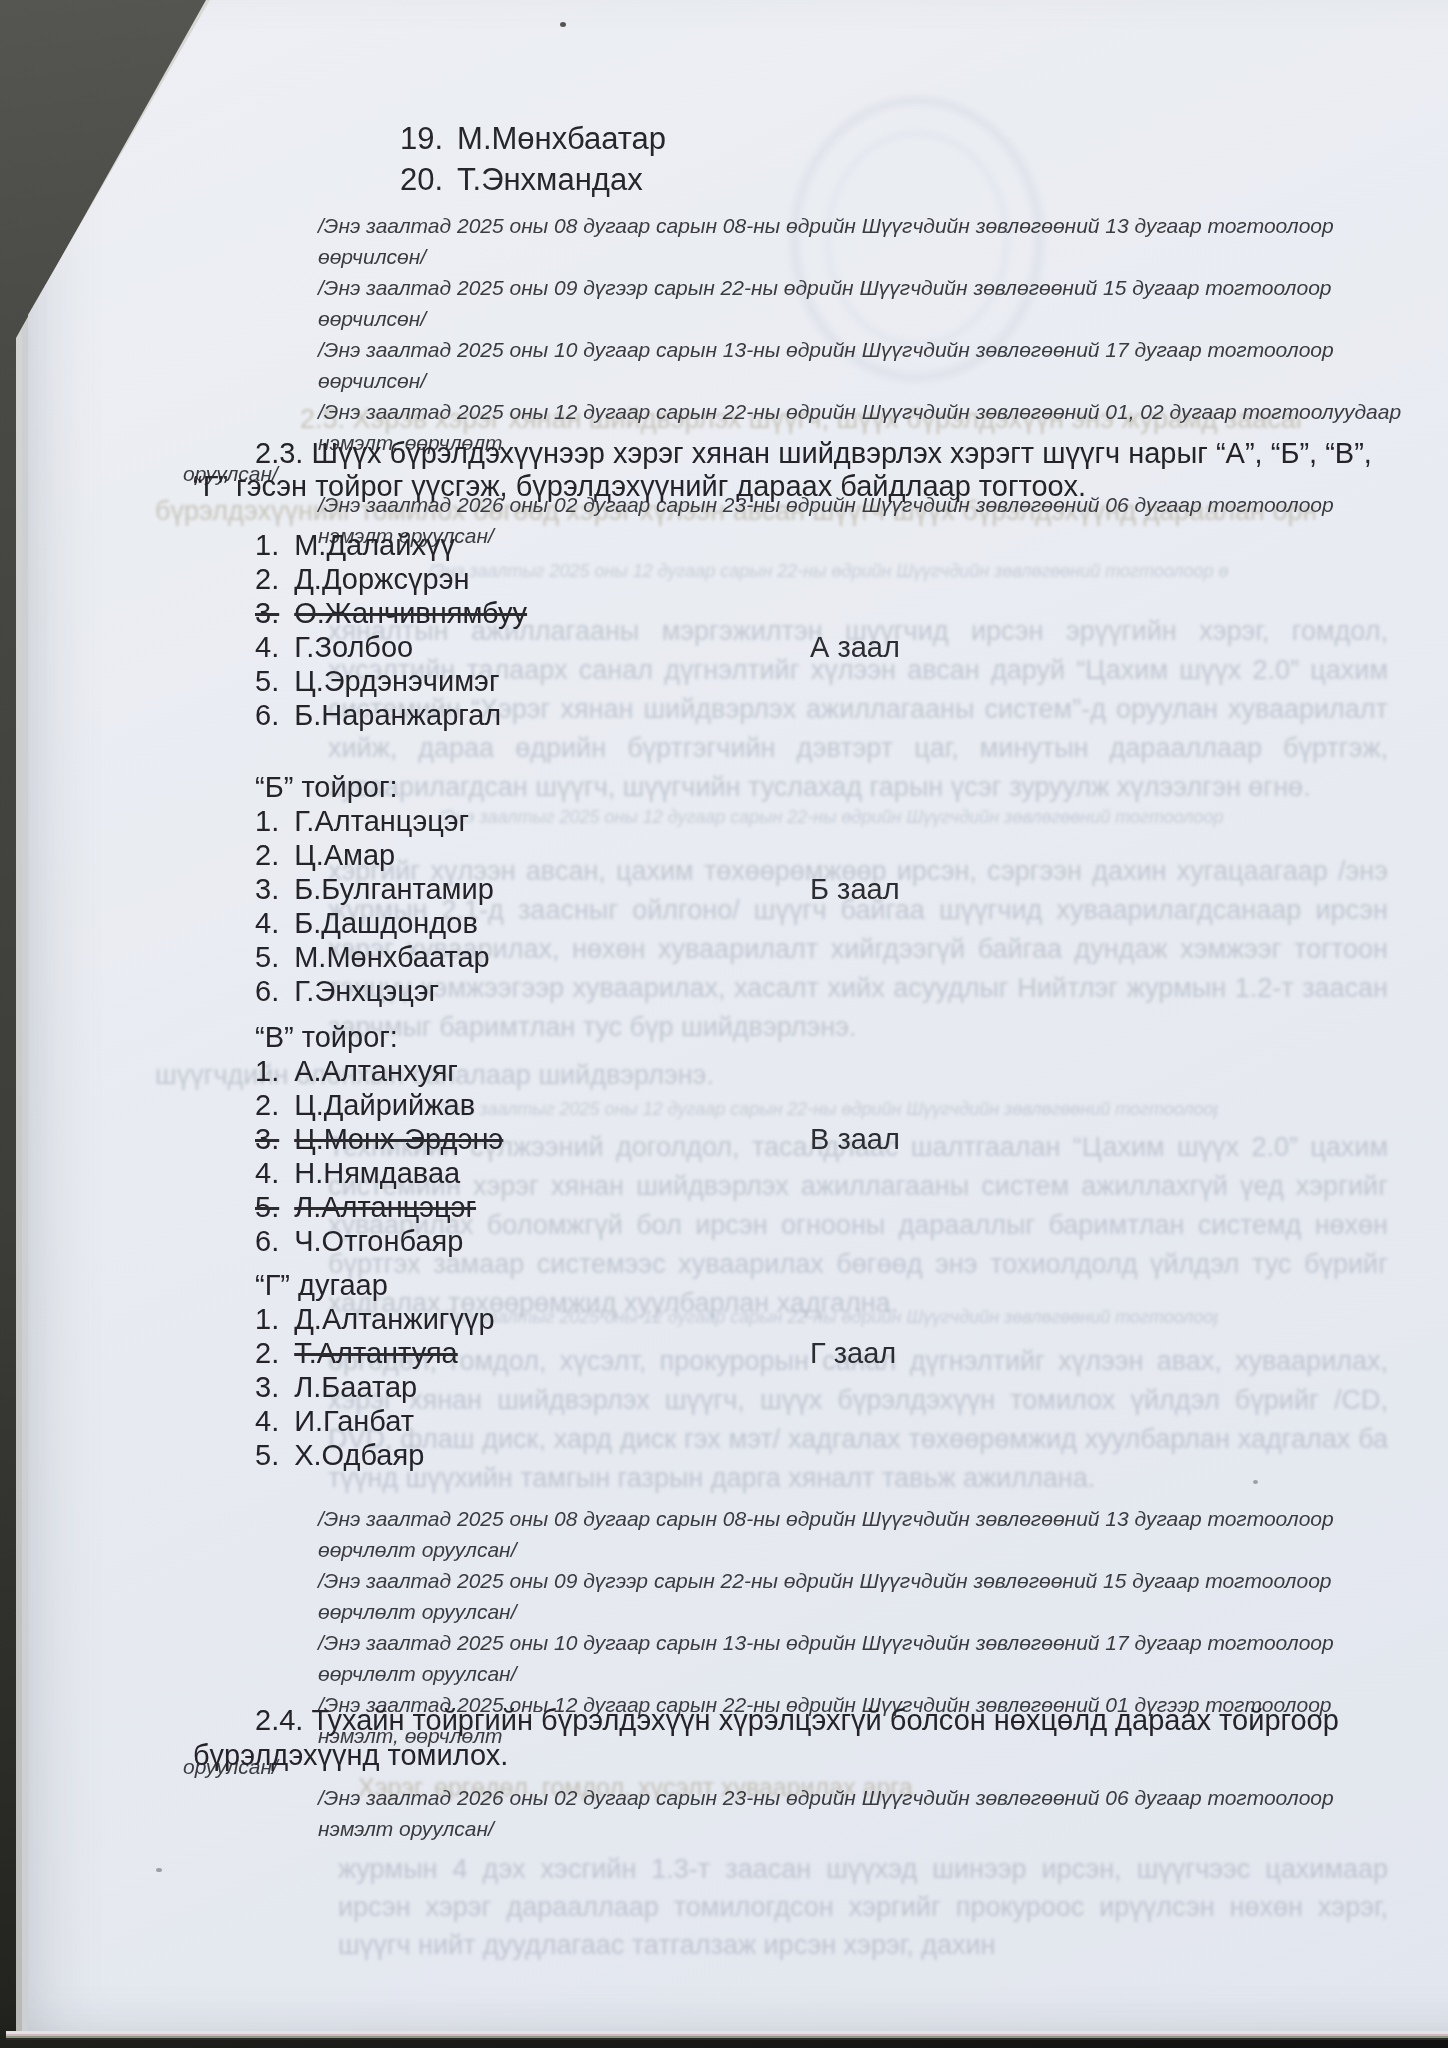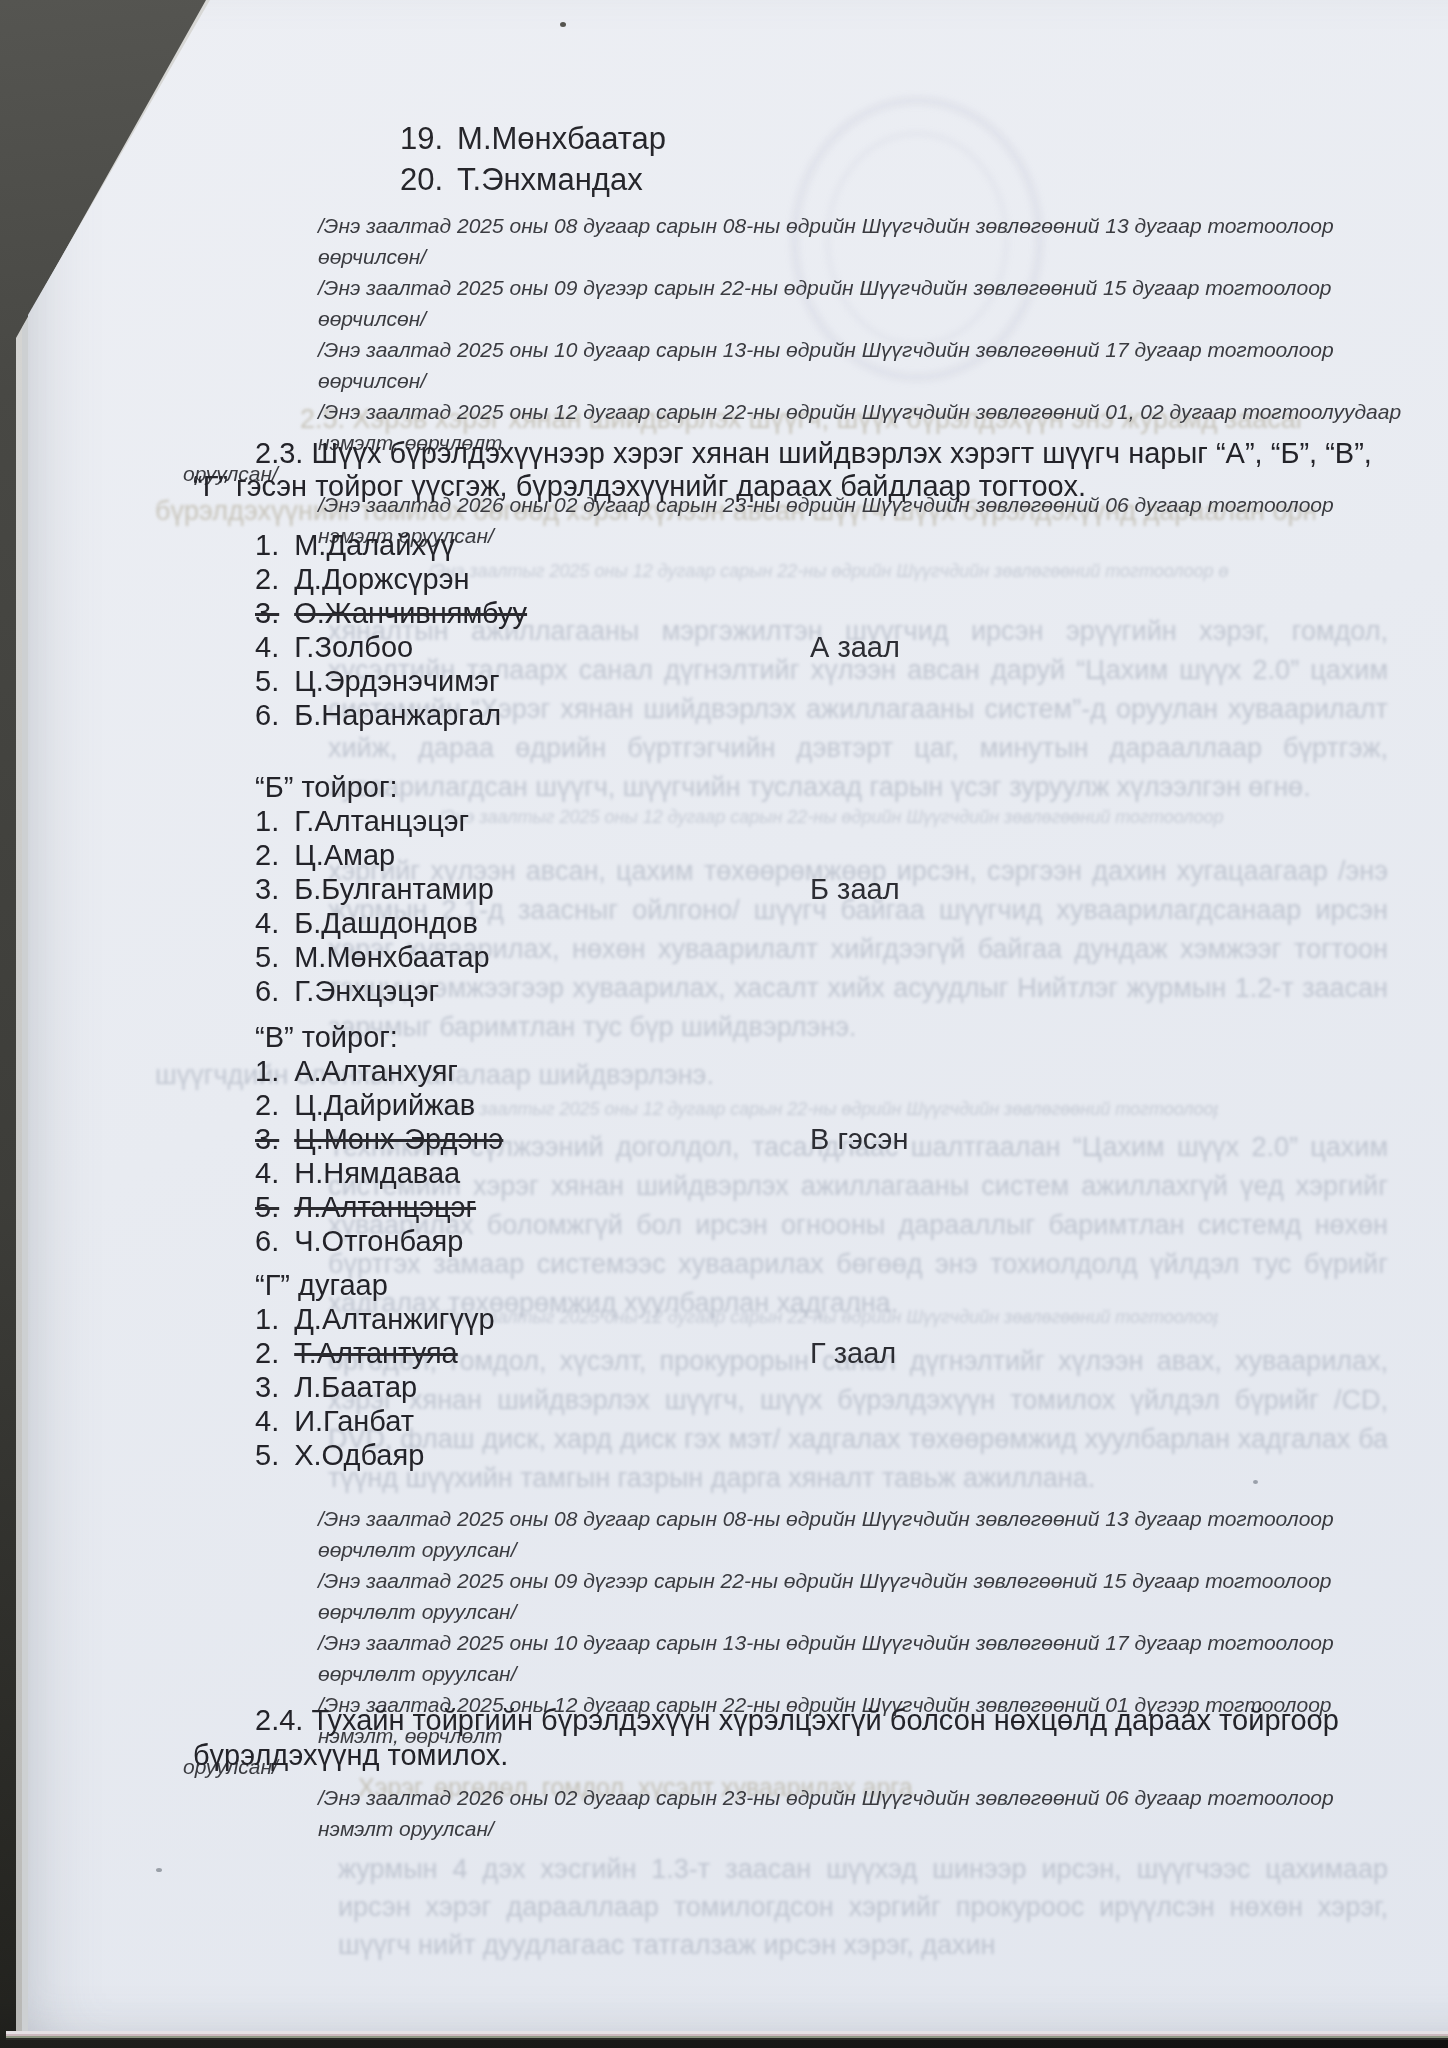--- a/index.html
+++ b/index.html
@@ -120,21 +120,21 @@
           <div class="hall" style="top: 102px;">Б заал</div>
         </section>
       <section class="group" style="top:1020px">
           <div class="g-head">“В” тойрог:</div>
           <div class="g-row"><span><span class="g-num">1.</span><span>А.Алтанхуяг</span></span></div>
           <div class="g-row"><span><span class="g-num">2.</span><span>Ц.Дайрийжав</span></span></div>
           <div class="g-row"><span class="struck"><span class="g-num">3.</span><span>Ц.Мөнх-Эрдэнэ</span></span></div>
           <div class="g-row"><span><span class="g-num">4.</span><span>Н.Нямдаваа</span></span></div>
           <div class="g-row"><span class="struck"><span class="g-num">5.</span><span>Л.Алтанцэцэг</span></span></div>
           <div class="g-row"><span><span class="g-num">6.</span><span>Ч.Отгонбаяр</span></span></div>
-          <div class="hall" style="top: 102px;">В гэсэн</div>
+          <div class="hall" style="top: 102px;">В заал</div>
         </section>
       <section class="group" style="top:1268px">
           <div class="g-head">“Г” дугаар</div>
           <div class="g-row"><span><span class="g-num">1.</span><span>Д.Алтанжигүүр</span></span></div>
           <div class="g-row"><span><span class="g-num">2.</span><span class="struck">Т.Алтантуяа</span></span></div>
           <div class="g-row"><span><span class="g-num">3.</span><span>Л.Баатар</span></span></div>
           <div class="g-row"><span><span class="g-num">4.</span><span>И.Ганбат</span></span></div>
           <div class="g-row"><span><span class="g-num">5.</span><span>Х.Одбаяр</span></span></div>
           <div class="hall" style="top: 68px;">Г заал</div>
         </section>

